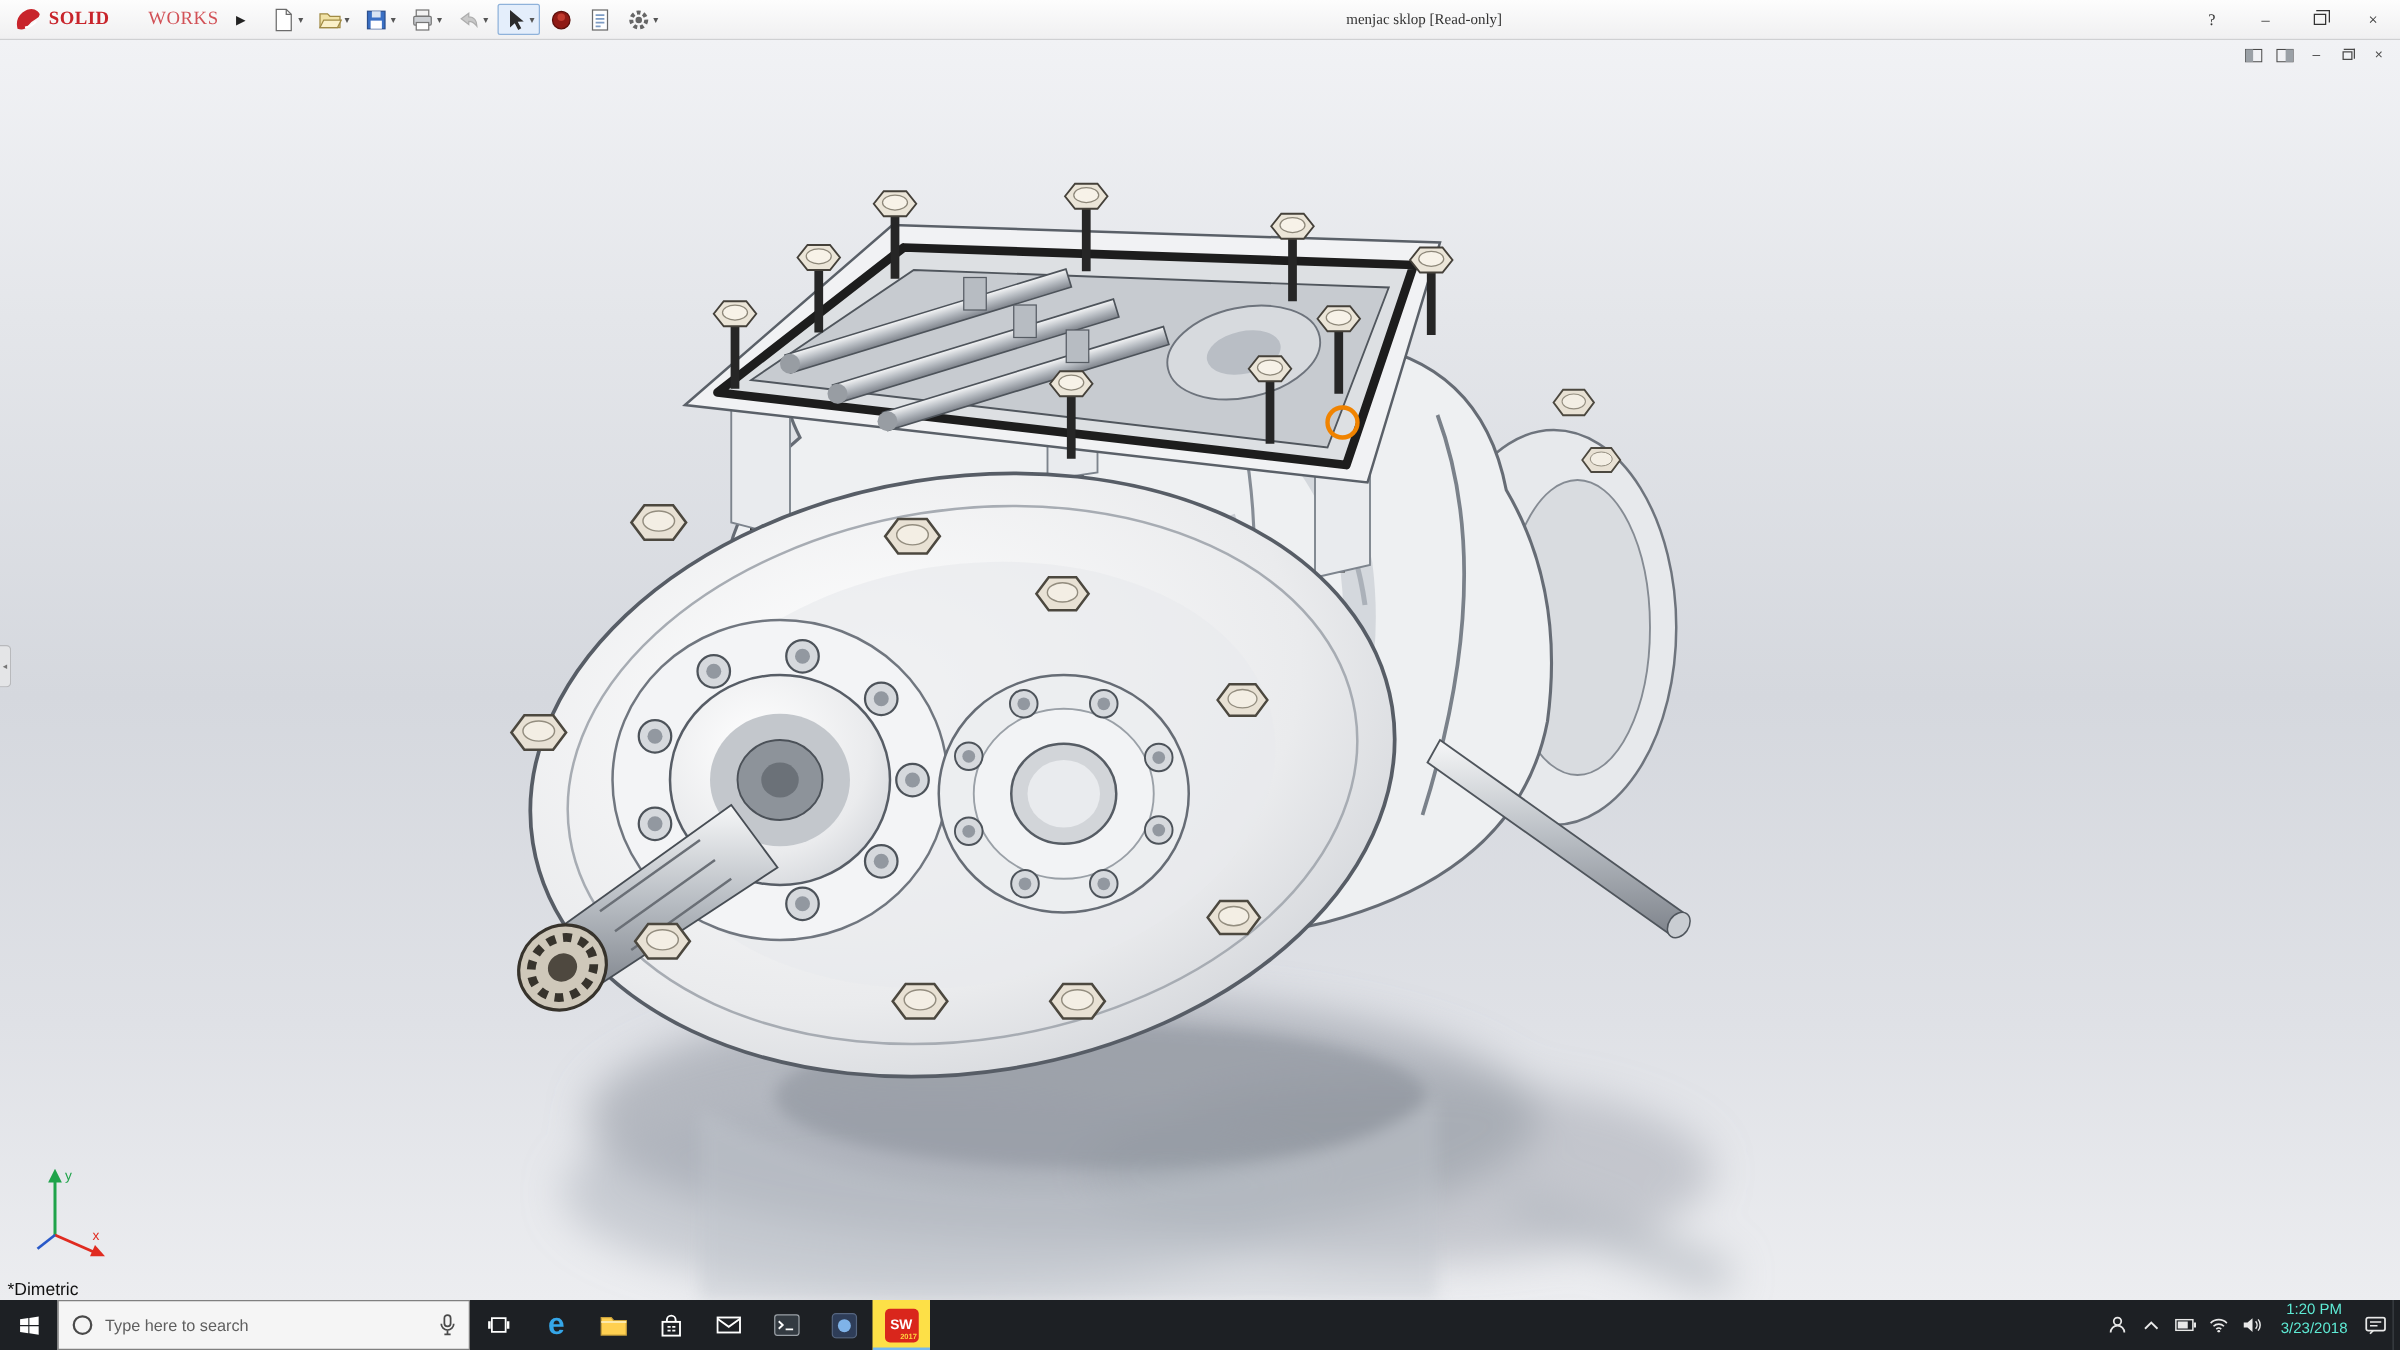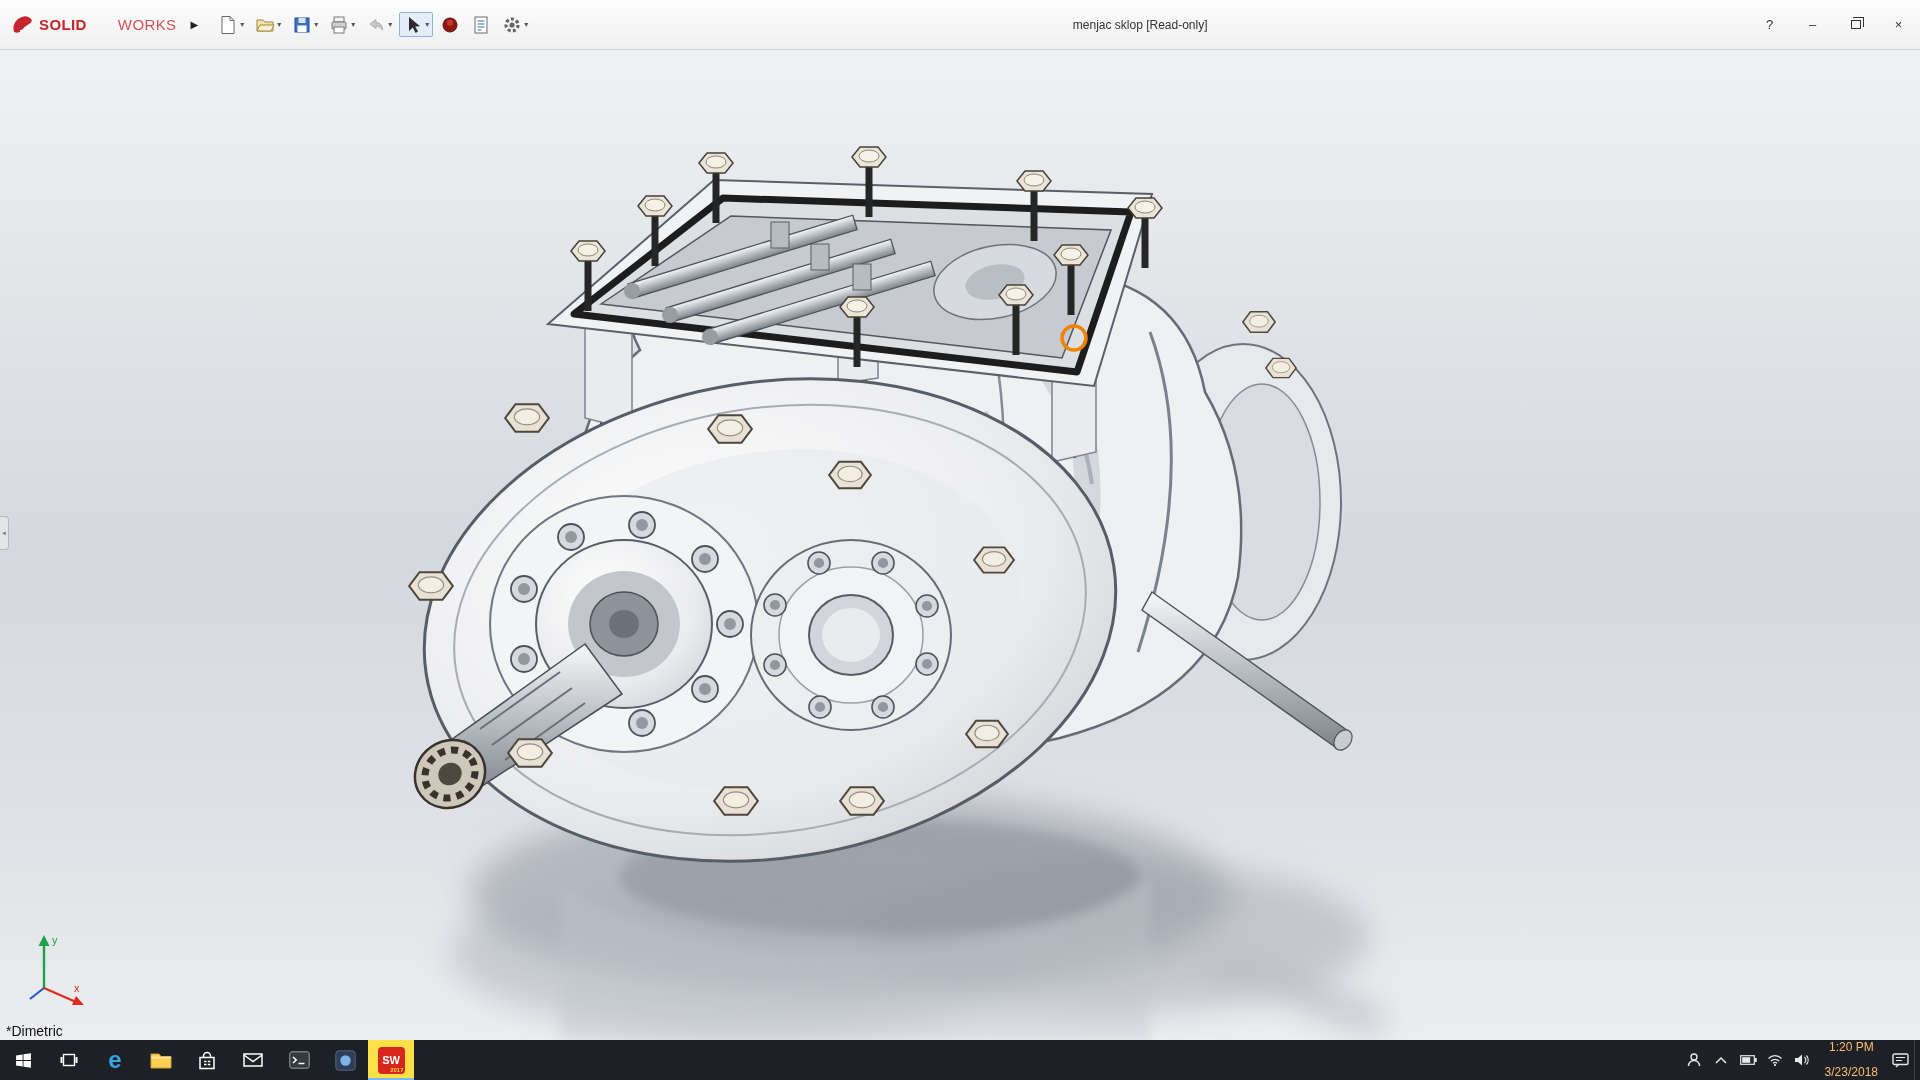--- a/index.html
+++ b/index.html
@@ -1,22 +1,22 @@
 <!DOCTYPE html>
 <html><head>
 <meta charset="utf-8">
 <style>
   * { box-sizing: border-box; margin: 0; padding: 0; }
   html,body { width:1920px; height:1080px; overflow:hidden; background:#fff;
               font-family:"Liberation Sans", sans-serif; }
 
   
-  .titlebar { position:fixed; top:0; left:0; right:0; height:50px; z-index:30;
+  .titlebar { position:fixed; top:0; left:0; right:0; height:32px; z-index:30;
               background:linear-gradient(#fdfdfd,#f0f0f1); border-bottom:1px solid #cfd0d2;
-              display:flex; align-items:center; }
+              display:flex; align-items:center;font-family:Liberation Serif, serif; }
   .logo { display:flex; align-items:center; padding:0 4px 0 10px; }
   .logo-mark { width:26px; height:20px; margin-right:3px; }
   .logo-bold  { color:#c8242b; font-weight:bold; font-size:15px; letter-spacing:.4px; }
   .logo-light { color:#c8242b; font-weight:normal; opacity:.78; font-size:15px; letter-spacing:.4px;padding-left:31px; }
   .flyout { margin:0 16px 0 10px; font-size:10px; color:#222; }
   .qat { display:flex; align-items:center; gap:3px; }
   .qat .btn { display:flex; align-items:center; height:25px; padding:0 3px;
               border:1px solid transparent; border-radius:2px; background:transparent; cursor:default; }
   .qat .btn.active { border-color:#8fb2da; background:#e4eefb; }
   .qat svg { width:20px; height:20px; display:block; }
@@ -59,22 +59,22 @@
             font-size:13px; color:#444; font-family:inherit; }
   .search input::placeholder { color:#5f5f5f; opacity:1; }
   .edge-e { font-size:24px; font-weight:bold; color:#35a6e8; line-height:1; }
   .sw-badge { width:27px; height:27px; background:#d9261c; border-radius:4px; position:relative;
               display:flex; align-items:center; justify-content:center; }
   .sw-badge .sw-txt { color:#fff; font-weight:bold; font-size:11px; }
   .sw-badge .sw-year { position:absolute; right:1px; bottom:1px; color:#ffd23e; font-size:6px; font-weight:bold; }
   .tray { margin-left:auto; display:flex; align-items:stretch; }
   .tray-icon { width:27px; display:flex; align-items:center; justify-content:center; }
   .tray-icon svg { display:block; }
-  .clock { display:flex; flex-direction:column; justify-content:space-between; align-items:center;
-           color:#fdba74; font-size:12px; line-height:15px; padding:0 9px; }
+  .clock { display:flex; flex-direction:column; justify-content:flex-start; align-items:center;
+           color:#5eead4; font-size:12px; line-height:15px; padding:0 9px; }
   .showdesk { width:6px; border-left:1px solid #3c4045; }
 </style>
 </head>
 <body>
 
 <div class="titlebar">
   <div class="logo">
     <svg class="logo-mark" viewBox="0 0 26 20">
       <path d="M4 17 Q2 9 8 4 Q15 -1 20 3 Q24 6 19 9 Q15 11 12 15 Q9 19 4 17 Z" fill="#c8242b"></path>
       <path d="M10 16 Q16 15 19 11" stroke="#fff" stroke-width="1.6" fill="none"></path>
@@ -374,20 +374,30 @@
 <div class="taskbar">
   <div class="tb-btn">
     <svg width="17" height="17" viewBox="0 0 16 16">
       <path d="M1 3.2 L7.2 2.3 V7.5 H1 Z" fill="#fff"></path>
       <path d="M8 2.2 L15 1.2 V7.5 H8 Z" fill="#fff"></path>
       <path d="M1 8.5 H7.2 V13.7 L1 12.8 Z" fill="#fff"></path>
       <path d="M8 8.5 H15 V14.8 L8 13.8 Z" fill="#fff"></path>
     </svg>
   </div>
 
+  <div class="search">
+    <svg width="18" height="18" viewBox="0 0 18 18">
+      <circle cx="9" cy="9" r="7" fill="none" stroke="#4a4a4a" stroke-width="1.8"></circle>
+    </svg>
+    <input type="text" value="" placeholder="Type here to search" style="">
+    <svg width="14" height="18" viewBox="0 0 14 18">
+      <rect x="4.5" y="1" width="5" height="9" rx="2.5" fill="none" stroke="#4a4a4a" stroke-width="1.4"></rect>
+      <path d="M2 8 a5 5 0 0 0 10 0 M7 13 v3 M4.5 16.5 h5" fill="none" stroke="#4a4a4a" stroke-width="1.4"></path>
+    </svg>
+  </div>
 
   <div class="tb-btn">
     <svg width="18" height="16" viewBox="0 0 18 16">
       <rect x="3.5" y="2.5" width="11" height="11" fill="none" stroke="#fff" stroke-width="1.4"></rect>
       <rect x="0.5" y="5" width="2" height="6" fill="#fff"></rect>
       <rect x="15.5" y="5" width="2" height="6" fill="#fff"></rect>
     </svg>
   </div>
   <div class="tb-btn">
     <span class="edge-e">e</span>

